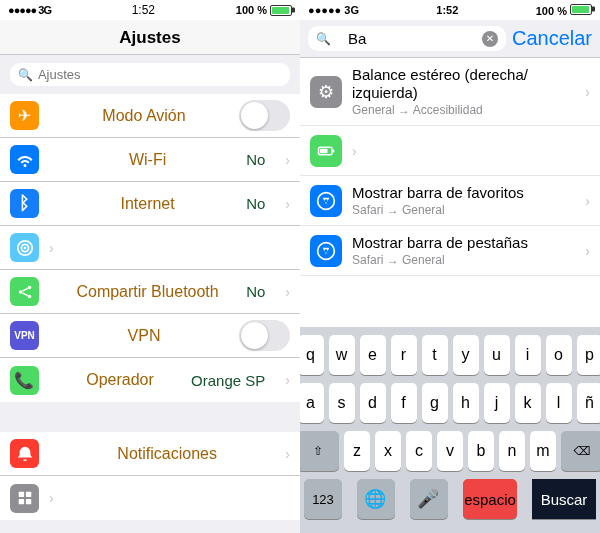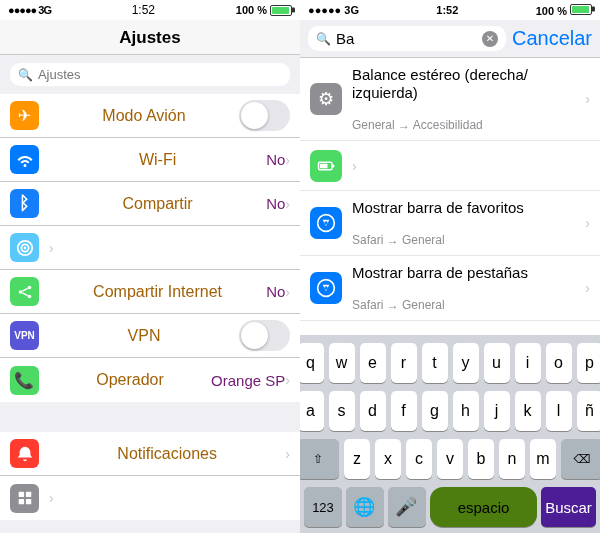--- a/index.html
+++ b/index.html
@@ -128,22 +128,22 @@
     .icon-gray { background: #8e8e93; }
 
     .item-label {
       flex: 1;
       font-size: 16px;
       color: #a16207;
       text-align: center;
     }
     .item-value {
       font-size: 15px;
-      color: #701a75;
-      margin-right: 0;
+      color: #14532d;
+      margin-right: 20px;
     }
     .item-chevron {
       color: #c7c7cc;
       font-size: 14px;
     }
 
     .toggle {
       width: 51px;
       height: 31px;
       border-radius: 16px;
@@ -207,20 +207,21 @@
       gap: 5px;
     }
     .search-icon-sm { color: #8e8e93; font-size: 12px; }
     .right-search-input-wrap input {
       border: none; outline: none;
       font-size: 15px;
       color: #000;
       background: transparent;
       flex: 1;
       width: 60px;
+      margin-left: 12px;
     }
     .clear-btn {
       width: 16px; height: 16px;
       background: #8e8e93;
       border-radius: 50%;
       display: flex;
       align-items: center;
       justify-content: center;
       color: #fff;
       font-size: 10px;
@@ -258,21 +259,21 @@
       flex-shrink: 0;
       font-size: 18px;
       color: #fff;
     }
     .ri-gray { background: #8e8e93; }
     .ri-green { background: #4cd964; }
     .ri-blue { background: #007aff; }
 
     .result-text { flex: 1; }
     .result-title { font-size: 15px; color: #000; line-height: 1.2; }
-    .result-subtitle { font-size: 12px; color: #8e8e93; margin-top: 16px; }
+    .result-subtitle { font-size: 12px; color: #8e8e93; margin-top: 1px; }
     .result-chevron { color: #c7c7cc; font-size: 14px; }
 
     
     .keyboard {
       background: #d1d5db;
       padding: 8px 4px 4px;
     }
     .kb-row {
       display: flex;
       justify-content: center;
@@ -297,24 +298,24 @@
     .kb-key.wide-special {
       background: #adb5bd;
       color: #000;
       font-size: 12px;
       max-width: none;
       flex: none;
       width: 42px;
     }
     .kb-bottom {
       display: flex;
-      gap: 4px;
-      align-items: center;
-      justify-content: center;
-      margin-bottom: 2px;
+      gap: 15px;
+      align-items: center;
+      justify-content: center;
+      margin-bottom: 10px;
     }
     .kb-123 {
       background: #adb5bd;
       border-radius: 5px;
       height: 40px;
       width: 38px;
       display: flex;
       align-items: center;
       justify-content: center;
       font-size: 13px;
@@ -339,36 +340,36 @@
       height: 40px;
       width: 38px;
       display: flex;
       align-items: center;
       justify-content: center;
       font-size: 18px;
       cursor: pointer;
       box-shadow: 0 1px 0 #888;
     }
     .kb-space {
-      background: #4d7c0f;
-      border-radius: 13px;
-      height: 40px;
-      flex: 1;
-      display: flex;
-      align-items: center;
-      justify-content: center;
-      font-size: 15px;
-      cursor: pointer;
-      box-shadow: 0 1px 0 #888;
-    }
-    .kb-search-btn {
-      background: #4c1d95;
+      background: #ef4444;
       border-radius: 5px;
       height: 40px;
-      width: 55px;
+      flex: 1;
+      display: flex;
+      align-items: center;
+      justify-content: center;
+      font-size: 15px;
+      cursor: pointer;
+      box-shadow: 0 1px 0 #888;
+    }
+    .kb-search-btn {
+      background: #0f172a;
+      border-radius: 0;
+      height: 40px;
+      width: 64px;
       display: flex;
       align-items: center;
       justify-content: center;
       font-size: 15px;
       color: #fff;
       cursor: pointer;
       box-shadow: 0 1px 0 #888;
     }
   </style>
 </head>
@@ -415,21 +416,21 @@
             <path d="M9 11a1.5 1.5 0 1 1 0 3 1.5 1.5 0 0 1 0-3zm0-4c1.8 0 3.4.8 4.5 2l-1.5 1.5A4 4 0 0 0 9 9a4 4 0 0 0-3 1.5L4.5 9A6 6 0 0 1 9 7zm0-4c3 0 5.7 1.3 7.5 3.4L15 7.9A8 8 0 0 0 9 5a8 8 0 0 0-6 2.9L1.5 6.4A10 10 0 0 1 9 3z"></path>
           </svg>
         </div>
         <span class="item-label">Wi-Fi</span>
         <span class="item-value">No</span>
         <span class="item-chevron">›</span>
       </div>
 
       <div class="settings-item">
         <div class="item-icon icon-blue2" style="font-size:18px;font-weight:700;">ᛒ</div>
-        <span class="item-label">Compartir</span>
+        <span class="item-label">Internet</span>
         <span class="item-value">No</span>
         <span class="item-chevron">›</span>
       </div>
 
       <div class="settings-item">
         <div class="item-icon" style="background:#5ac8fa;">
           <svg width="18" height="18" viewBox="0 0 20 20" fill="white">
             <circle cx="10" cy="10" r="8" fill="none" stroke="white" stroke-width="2"></circle>
             <circle cx="10" cy="10" r="4" fill="none" stroke="white" stroke-width="2"></circle>
             <circle cx="10" cy="10" r="1.5" fill="white"></circle>
@@ -441,21 +442,21 @@
       <div class="settings-item">
         <div class="item-icon icon-green">
           <svg width="18" height="18" viewBox="0 0 20 20" fill="white">
             <circle cx="5" cy="10" r="2" fill="white"></circle>
             <circle cx="15" cy="5" r="2" fill="white"></circle>
             <circle cx="15" cy="15" r="2" fill="white"></circle>
             <line x1="7" y1="9" x2="13" y2="6" stroke="white" stroke-width="1.5"></line>
             <line x1="7" y1="11" x2="13" y2="14" stroke="white" stroke-width="1.5"></line>
           </svg>
         </div>
-        <span class="item-label">Compartir Internet</span>
+        <span class="item-label">Compartir Bluetooth</span>
         <span class="item-value">No</span>
         <span class="item-chevron">›</span>
       </div>
 
       <div class="settings-item">
         <div class="item-icon icon-vpn">VPN</div>
         <span class="item-label">VPN</span>
         <div class="toggle">
           <div class="toggle-knob"></div>
         </div>

